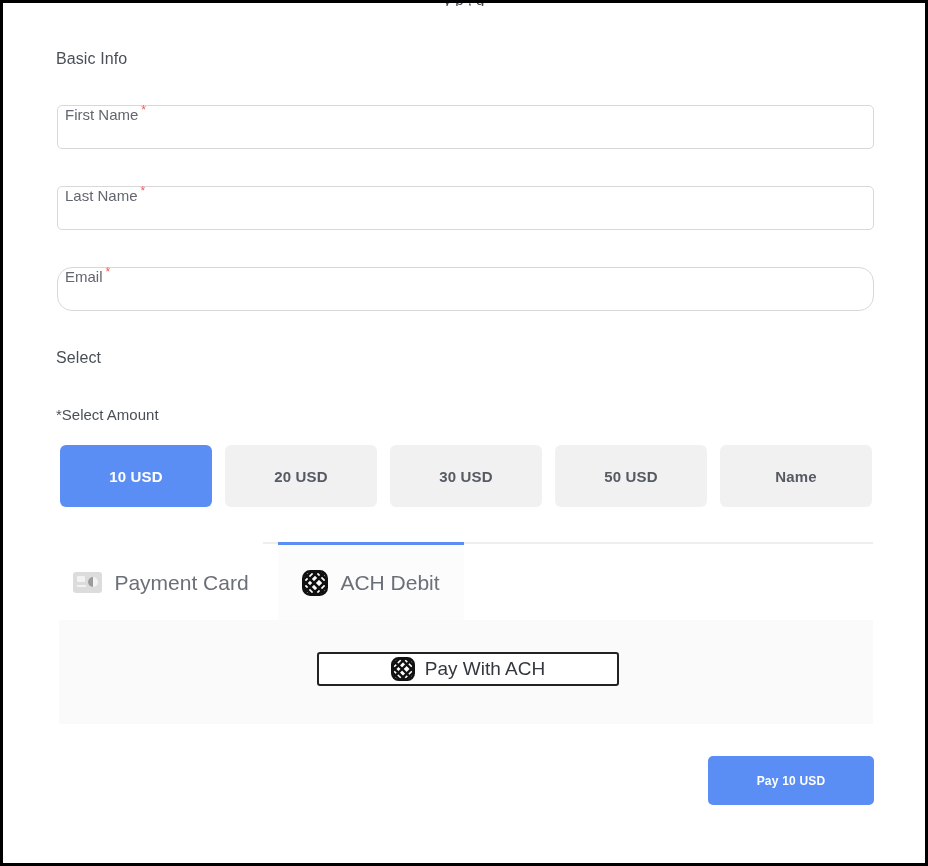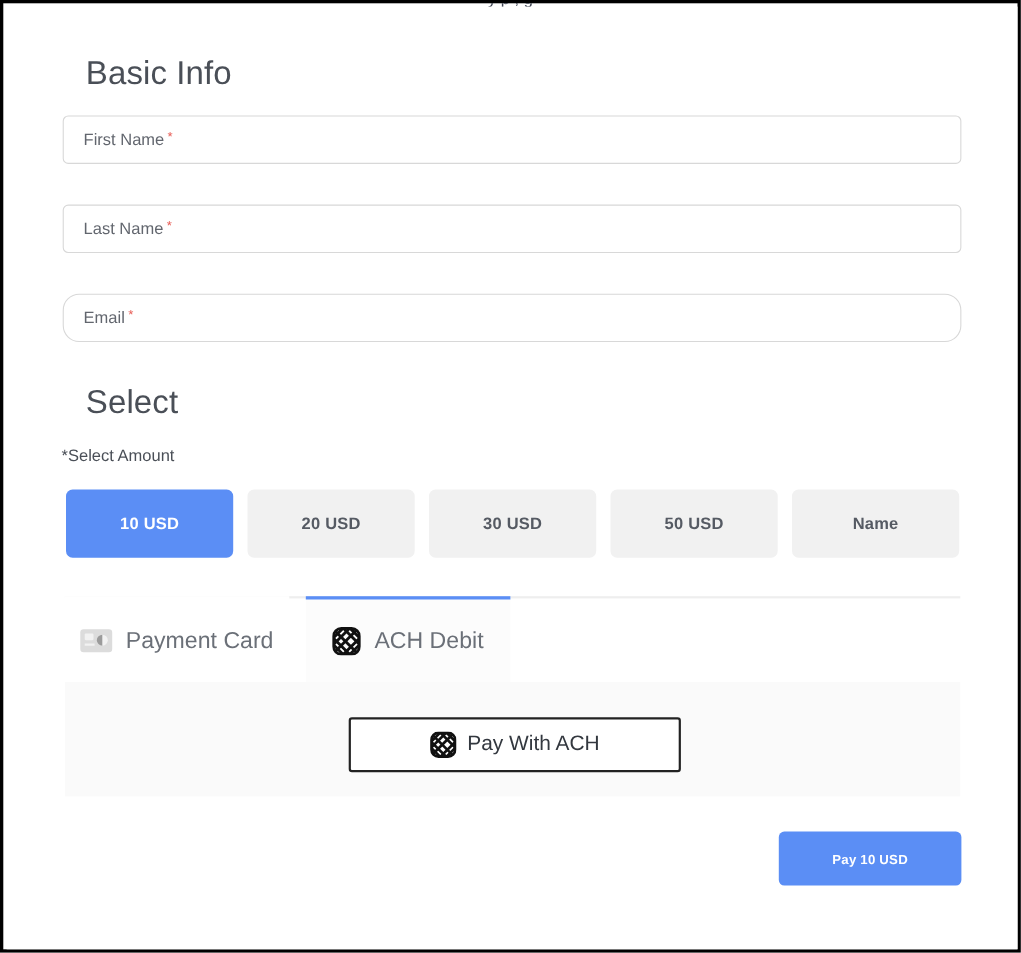--- a/index.html
+++ b/index.html
@@ -45,45 +45,43 @@
     left: 3px; top: 3px;
     width: 922px;
     height: 860px;
     background: #ffffff;
   }
 
   
   .section-heading {
     position: absolute;
     color: #4a4f57;
-    font-size: 30px;
+    font-size: 16px;
     font-weight: 400;
     letter-spacing: .1px;
     white-space: nowrap;
-    margin-left: 22px;
   }
   #heading-basic-info { left: 50px; top: 44px; }
   #heading-payment   { left: 50px; top: 343px; }
 
   
   .field {
     position: absolute;
     left: 51px;
     width: 817px;
     height: 44px;
     box-sizing: border-box;
     background: #ffffff;
     border: 1px solid #d8d8d8;
     border-radius: 5px;
-    padding: 0 18px;
+    padding: 0 7px;
     font-family: "Liberation Sans", sans-serif;
     font-size: 15px;
     color: #4a4f57;
     display: flex;
-    align-items: center;
     cursor: text;
   }
   #field-first-name { top: 99px; }
   #field-last-name  { top: 180px; }
   #field-email      { top: 261px; border-radius: 15px; }
   .field .ph { color: #62666e; font-size: 15px; }
   .field .req { color: #e8615a; font-size: 12px; margin-left: 3px; position: relative; top: -3px; }
 
   
   #label-select-amount {
@@ -202,21 +200,21 @@
     position: absolute;
     left: 53px; top: 614px;
     width: 814px;
     height: 104px;
     background: #fafafa;
   }
   #pay-with-ach-button {
     position: absolute;
     left: 311px; top: 646px;
     width: 302px;
-    height: 50px;
+    height: 34px;
     box-sizing: border-box;
     background: #ffffff;
     border: 2px solid #222222;
     border-radius: 3px;
     display: flex;
     align-items: center;
     justify-content: center;
     gap: 10px;
     font-family: "Liberation Sans", sans-serif;
     font-size: 19px;

